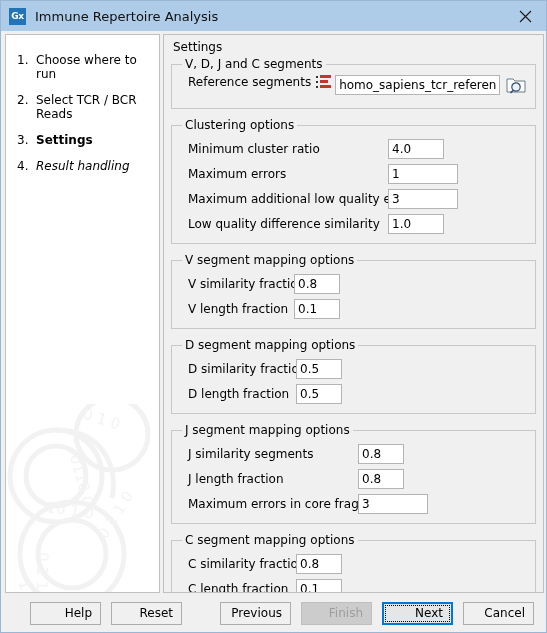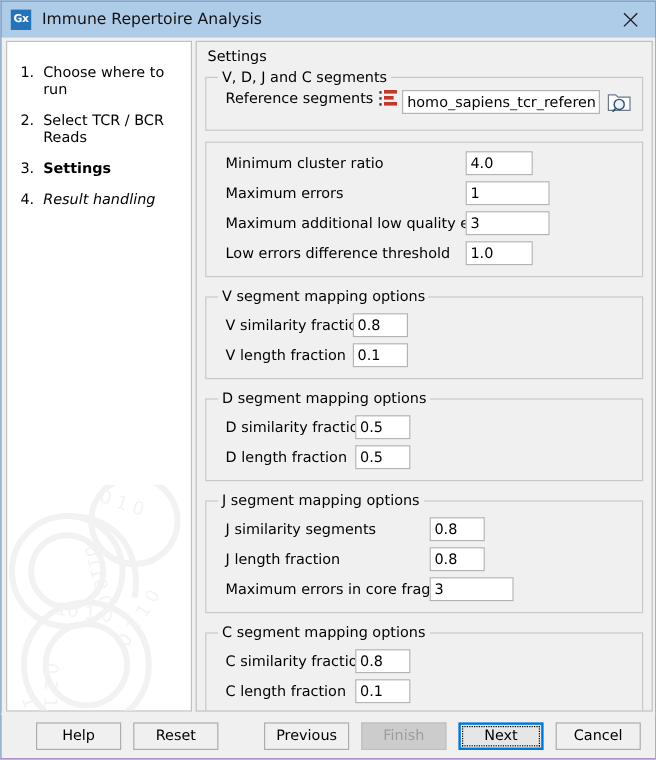--- a/index.html
+++ b/index.html
@@ -160,21 +160,21 @@
   }
   .btn {
     height: 23px;
     min-width: 71px;
     background: #f0f0f0;
     border: 1px solid #adadad;
     font-family: "DejaVu Sans", "Liberation Sans", sans-serif;
     font-size: 12px;
     color: #000;
     padding: 0 8px;
-    text-align: center;
+    text-align: right;
     line-height: 21px;
     white-space: nowrap;
   }
   .btn.disabled { color: #9d9d9d; background: #ccc; border-color: #bfbfbf; }
   .btn.focused {
     border: 2px solid #0078d7;
     background: #e6e6e6;
     position: relative;
     line-height: 19px;
   }
@@ -261,34 +261,35 @@
           <input class="fld ref-field" type="text" value="homo_sapiens_tcr_reference_segments" style="">
           <svg class="browse-icon" viewBox="0 0 22 20" aria-hidden="true">
             <path d="M2 4 L8 4 L10 6 L20 6 L20 17 L2 17 Z" fill="#fdfdfd" stroke="#6a7a8a" stroke-width="1"></path>
             <circle cx="11" cy="12" r="4.2" fill="#eaf2fa" stroke="#35506e" stroke-width="1.2"></circle>
             <path d="M8 15.5 L5.5 18" stroke="#35506e" stroke-width="1.6" fill="none"></path>
           </svg>
         </div>
       </fieldset>
 
       <fieldset class="group">
+        <legend>Clustering options</legend>
         <div class="row indent">
           <span class="lbl" style="width:200px">Minimum cluster ratio</span>
           <input class="fld" style="width: 56px;" type="text" value="4.0">
         </div>
         <div class="row indent">
           <span class="lbl" style="width:200px">Maximum errors</span>
           <input class="fld" style="width: 70px;" type="text" value="1">
         </div>
         <div class="row indent">
           <span class="lbl" style="width:200px">Maximum additional low quality errors</span>
           <input class="fld" style="width: 70px;" type="text" value="3">
         </div>
         <div class="row indent">
-          <span class="lbl" style="width:200px">Low errors difference threshold</span>
+          <span class="lbl" style="width:200px">Low quality difference similarity</span>
           <input class="fld" style="width: 56px;" type="text" value="1.0">
         </div>
       </fieldset>
 
       <fieldset class="group">
         <legend>V segment mapping options</legend>
         <div class="row indent">
           <span class="lbl" style="width:106px">V similarity fraction</span>
           <input class="fld" style="width: 46px;" type="text" value="0.8">
         </div>

